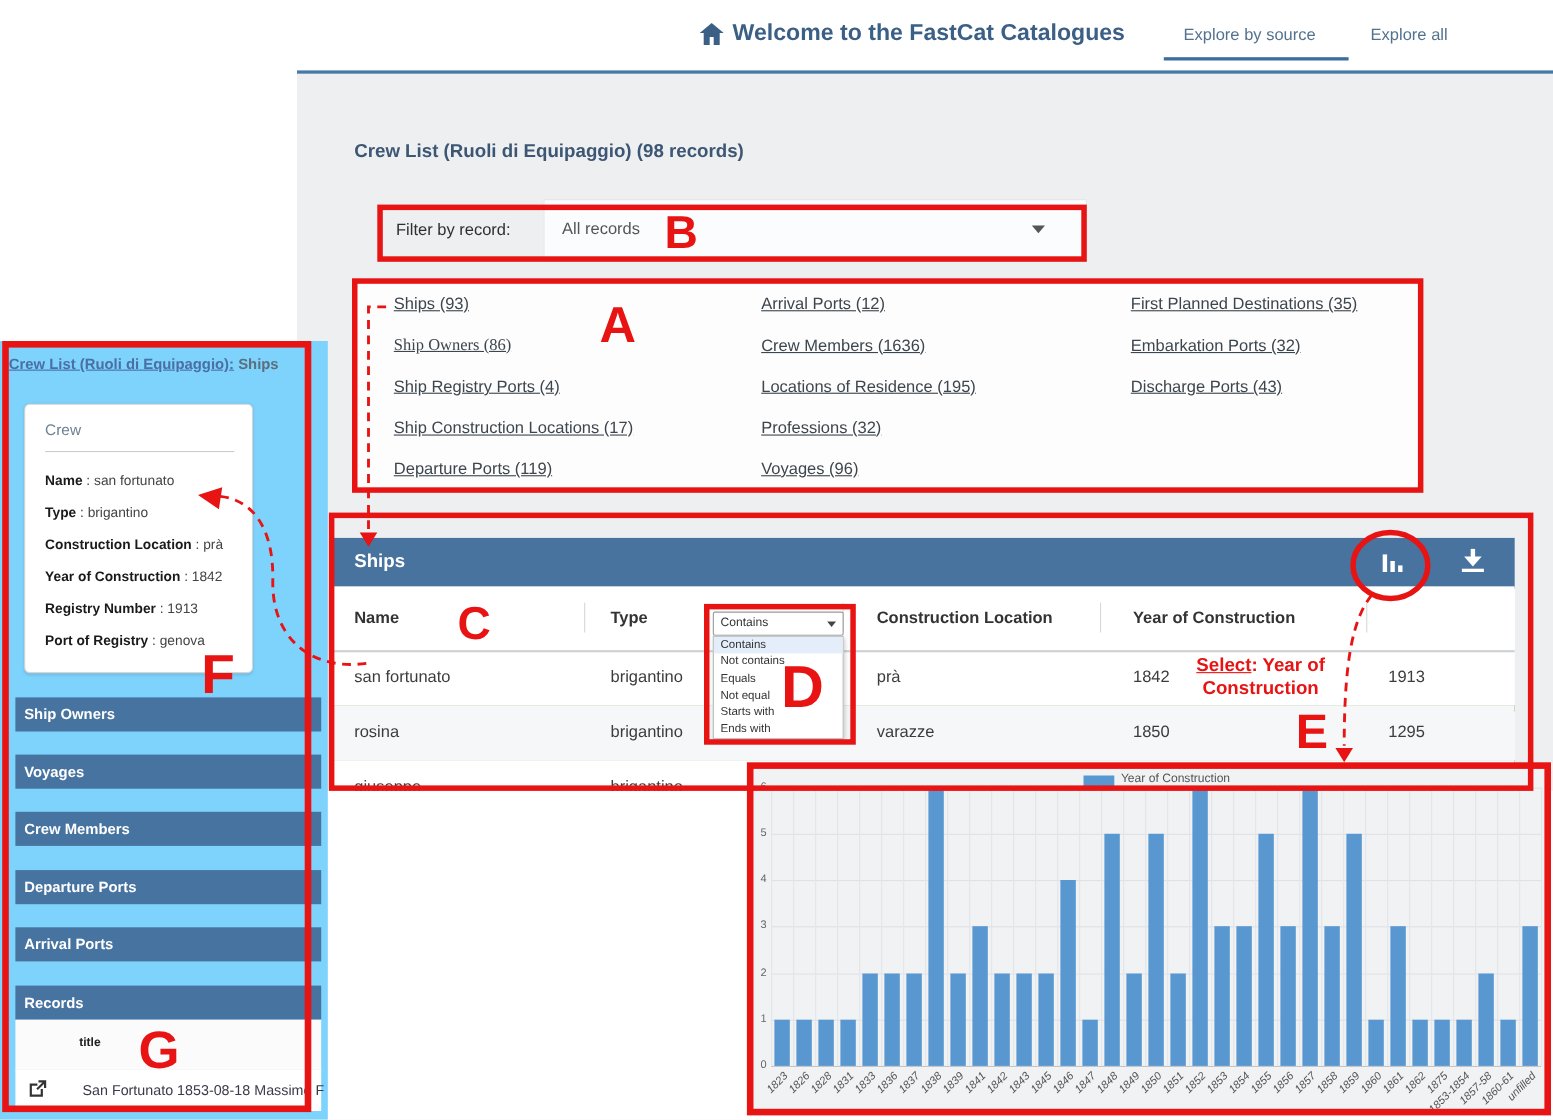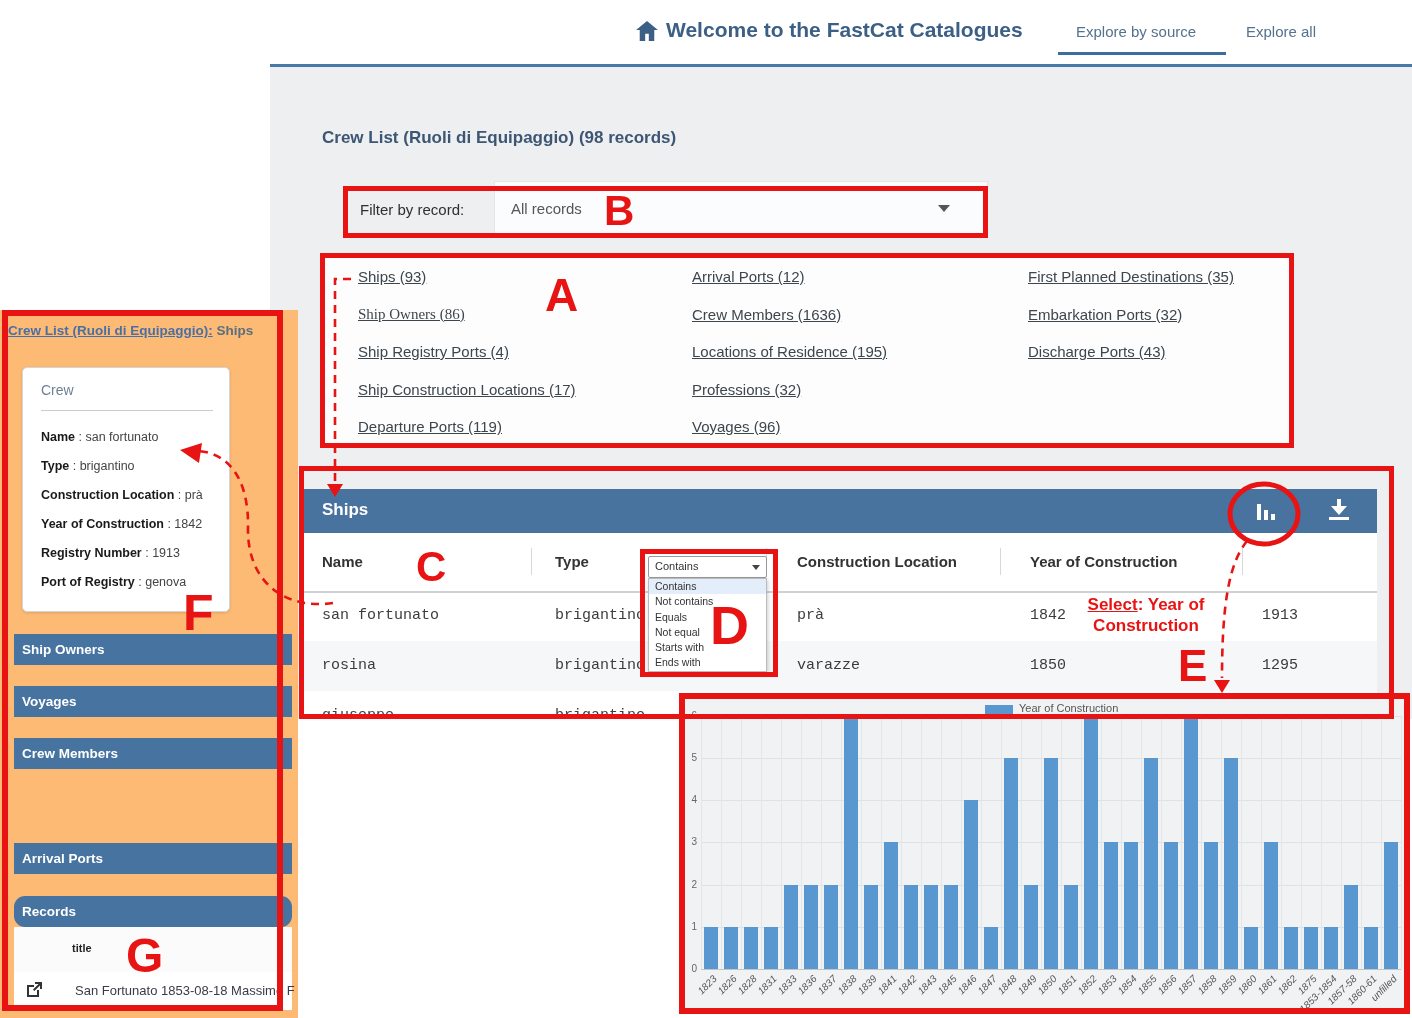--- a/index.html
+++ b/index.html
@@ -36,34 +36,34 @@
   .icon-chart{position:absolute;left:949px;top:8px;width:30px;height:28px;cursor:pointer;}
   .icon-chart i{position:absolute;bottom:5px;background:#fff;width:4px;}
   .icon-download{position:absolute;left:1024px;top:7px;width:24px;height:28px;cursor:pointer;}
   .dl-stem{position:absolute;left:10px;top:3px;width:4px;height:8px;background:#fff;}
   .dl-head{position:absolute;left:4px;top:10px;width:0;height:0;border-left:8px solid transparent;border-right:8px solid transparent;border-top:9px solid #fff;}
   .dl-base{position:absolute;left:2px;top:21px;width:20px;height:3px;background:#fff;}
   .table-header-row{left:303px;top:533px;width:1074px;height:58px;background:#fff;border-bottom:2px solid #cfd2d5;z-index:14;}
   .th{position:absolute;top:0;line-height:58px;font-size:15px;font-weight:bold;color:#333;white-space:nowrap;}
   .colsep{position:absolute;top:15px;width:1px;height:27px;background:#d8d8d8;}
   .table-rows{left:303px;top:591px;width:1074px;height:128px;overflow:hidden;z-index:13;}
-  .trow{position:absolute;left:0;width:1074px;height:50px;background:#fff;border-bottom:6px solid #4d7c0f;font-family:Liberation Mono, monospace;}
+  .trow{position:absolute;left:0;width:1074px;height:50px;background:#fff;border-bottom:6px solid #4d7c0f;}
   .trow.alt{background:#f6f7f8;}
   .td{position:absolute;top:0;line-height:49px;font-size:15px;color:#3c3c3c;white-space:nowrap;}
 
   
   .op-select{left:648px;top:556px;width:117px;height:20px;background:#fff;border:1px solid #999;border-radius:2px;z-index:30;}
   .op-value{position:absolute;left:6px;top:3px;font-size:11px;color:#333;}
   .op-caret{position:absolute;left:103px;top:8px;border-left:4px solid transparent;border-right:4px solid transparent;border-top:5px solid #444;width:0;height:0;}
   .op-options{left:648px;top:578px;width:117px;height:92px;background:#fff;border:1px solid #bbb;box-shadow:1px 2px 4px rgba(0,0,0,.2);z-index:30;}
   .opt{height:15.3px;line-height:15.3px;padding-left:6px;font-size:10.5px;color:#333;cursor:pointer;}
   .opt.sel{background:#e4eefa;}
 
   
-  .sidebar{left:0;top:310px;width:298px;height:708px;background:#fdba74;overflow:hidden;z-index:15;}
+  .sidebar{left:0;top:310px;width:298px;height:708px;background:#7dd3fc;overflow:hidden;z-index:15;}
   .breadcrumb{position:absolute;left:8px;top:13px;font-size:13.5px;font-weight:bold;white-space:nowrap;}
   .bc-link{color:#4a6fa5;text-decoration:underline;cursor:pointer;}
   .bc-current{color:#5b6f7e;}
   .ship-card{position:absolute;left:22px;top:57px;width:206px;height:243px;background:#fff;border:1px solid #d5d5d5;border-radius:5px;box-shadow:0 1px 3px rgba(0,0,0,.12);}
   .card-title{position:absolute;left:18px;top:14px;font-size:14px;color:#6d8194;}
   .card-divider{position:absolute;left:18px;top:42px;width:172px;height:1px;background:#ccc;}
   .field{position:absolute;left:18px;font-size:12.5px;color:#444;white-space:nowrap;}
   .field b{color:#1a1a1a;}
   .secbar{position:absolute;left:14px;width:278px;height:31px;background:#46739f;color:#fff;font-size:13.5px;font-weight:bold;line-height:31px;padding-left:8px;box-sizing:border-box;cursor:pointer;}
   .title-row{position:absolute;left:14px;top:617px;width:278px;height:45px;background:#fbfbfc;border-bottom:1px solid #ccc;}
@@ -213,22 +213,23 @@
         <div class="field" style="top: 58px;"><b>Construction Location</b><span> : prà</span></div>
         <div class="field" style="top: 87px;"><b>Year of Construction</b><span> : 1842</span></div>
         <div class="field" style="top: 116px;"><b>Registry Number</b><span> : 1913</span></div>
         <div class="field" style="top: 145px;"><b>Port of Registry</b><span> : genova</span></div>
       </div>
   </div>
   <div style="position:absolute;left:0;top:0;width:298px;height:708px;">
       <div class="secbar" style="top: 324px;">Ship Owners</div>
       <div class="secbar" style="top: 376px;">Voyages</div>
       <div class="secbar" style="top: 428px;">Crew Members</div>
+      <div class="secbar" style="top: 481px;">Departure Ports</div>
       <div class="secbar" style="top: 533px;">Arrival Ports</div>
-      <div class="secbar" style="top: 586px; border-radius: 11px;">Records</div>
+      <div class="secbar" style="top: 586px;">Records</div>
     </div>
   <div class="title-row">
     <div class="title-label">title</div>
   </div>
   <div class="record-row">
     <svg class="openicon" viewBox="0 0 17 17">
       <path d="M1 4 L1 16 L13 16 L13 9 L11 9 L11 14 L3 14 L3 6 L8 6 L8 4 Z" fill="#333"></path>
       <path d="M9 1 L16 1 L16 8 L14 8 L14 4.4 L8.4 10 L7 8.6 L12.6 3 L9 3 Z" fill="#333"></path>
     </svg>
     <div class="record-text">San Fortunato 1853-08-18 Massimo F</div>

